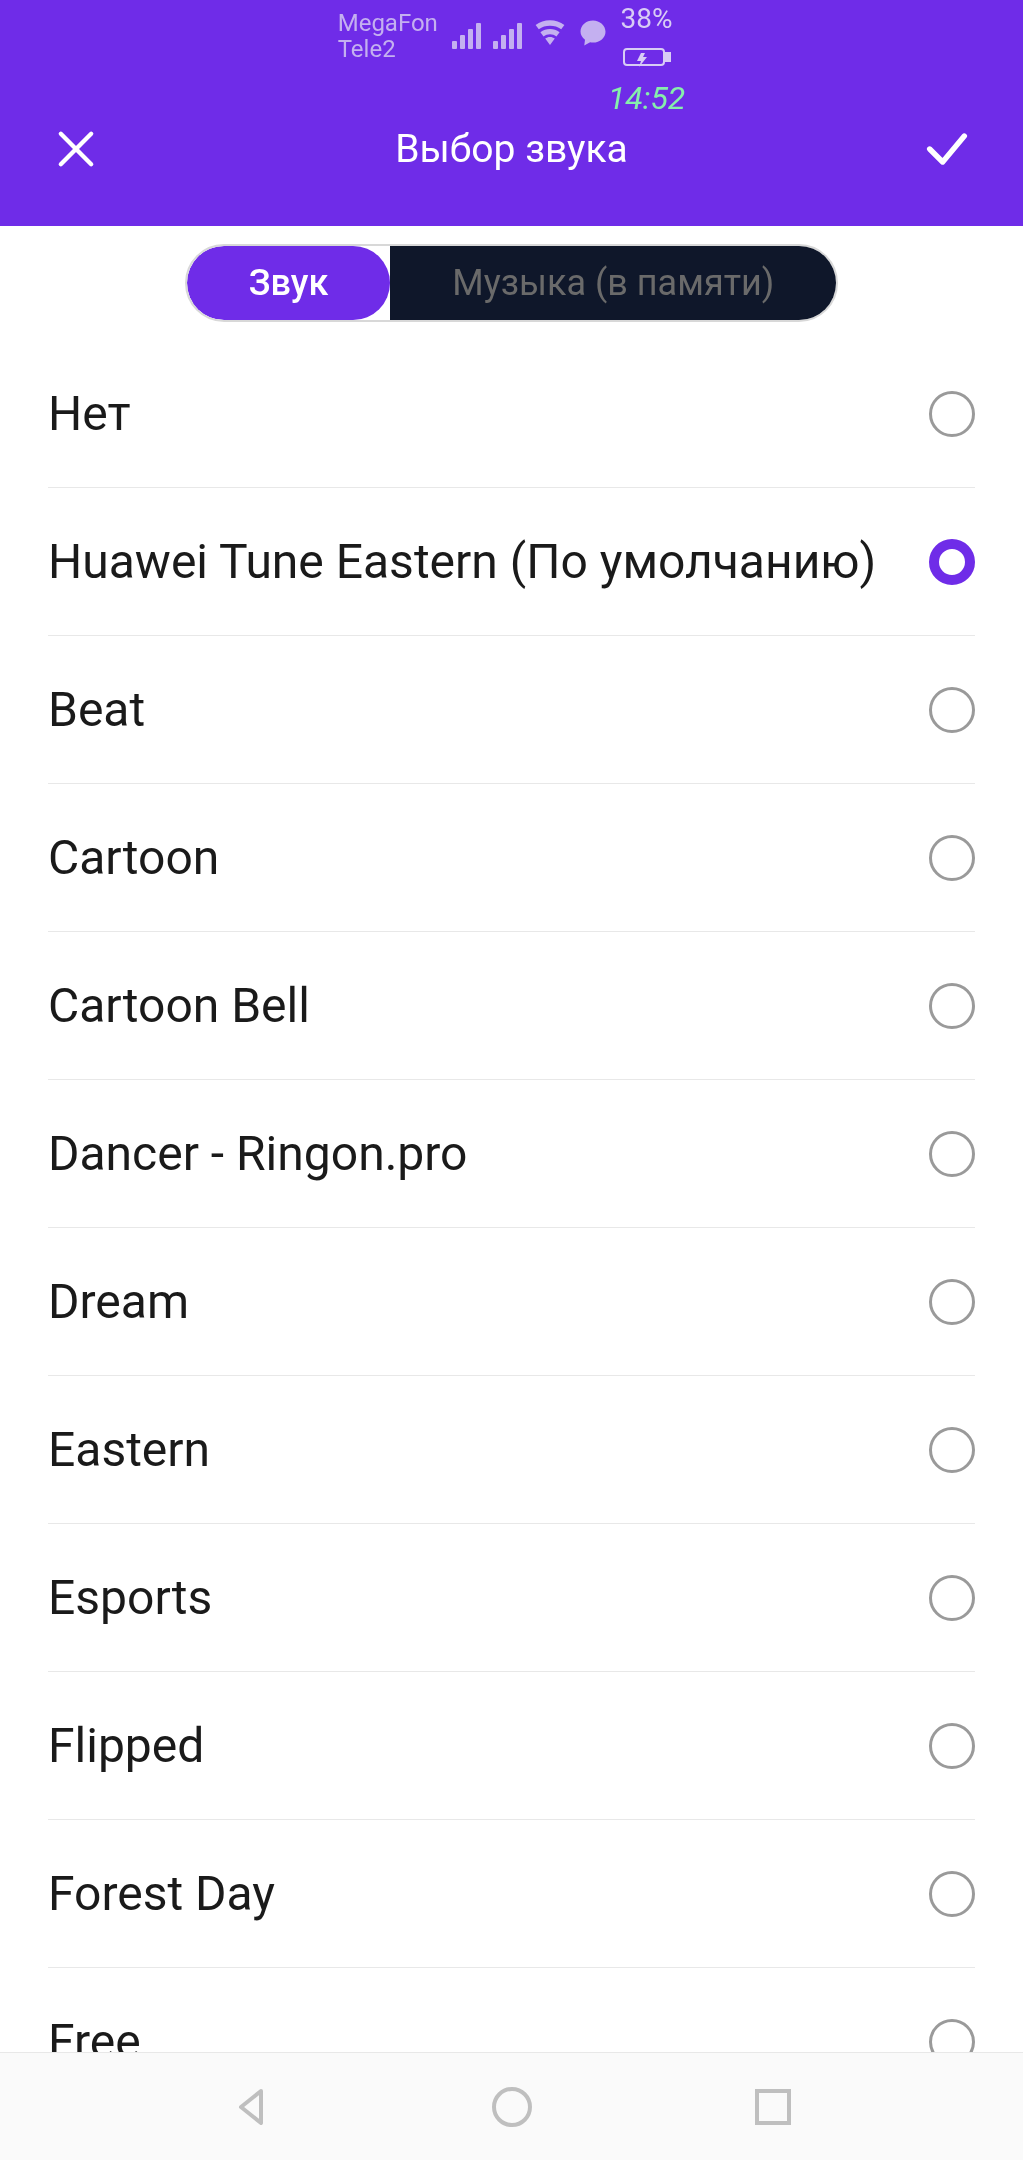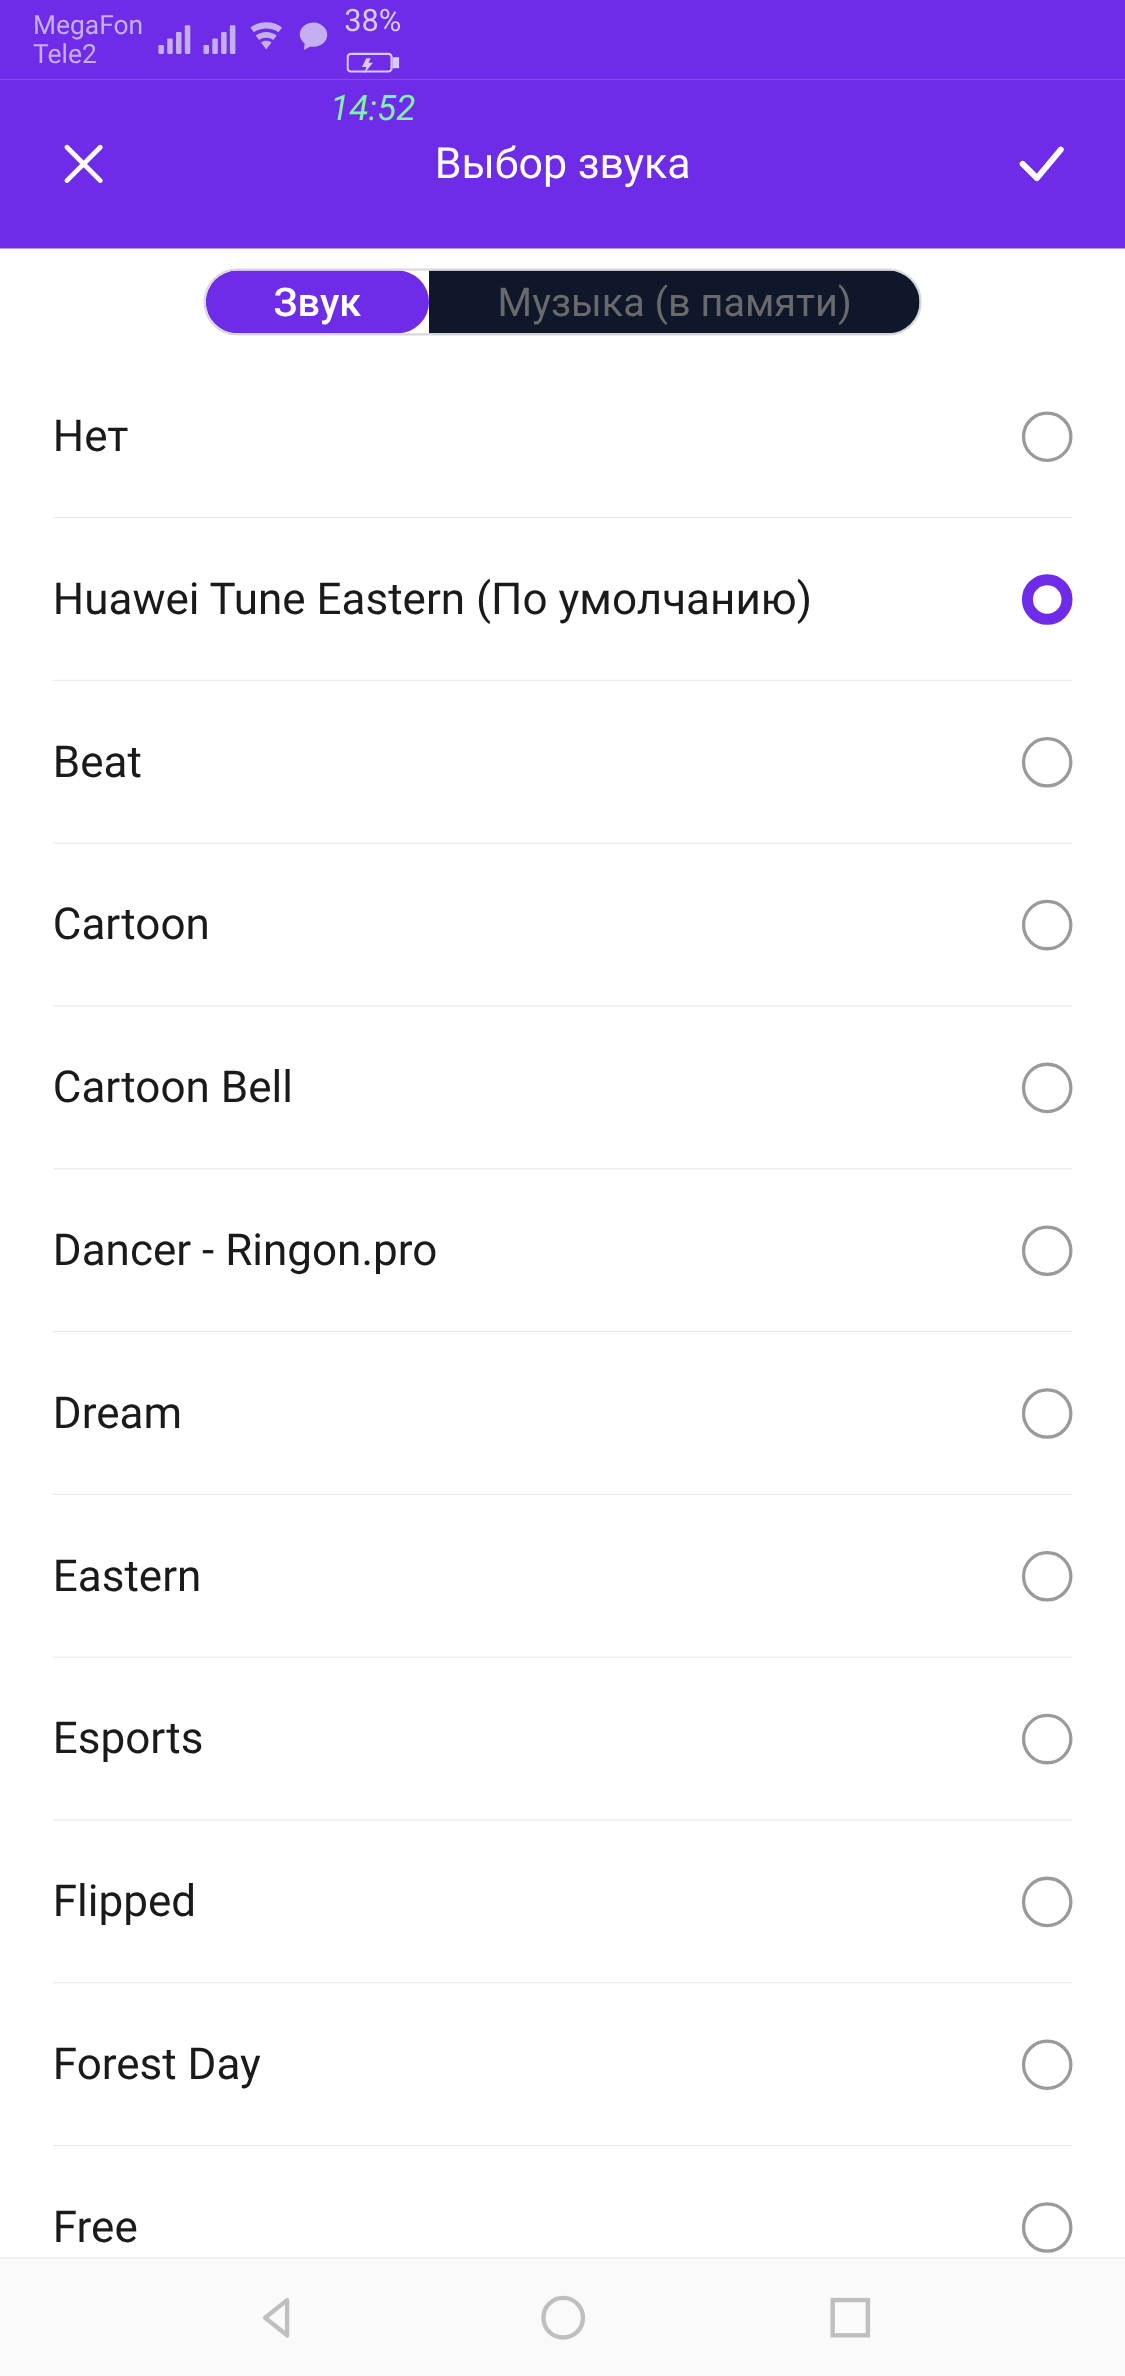--- a/index.html
+++ b/index.html
@@ -13,21 +13,21 @@
       width: 1023px;
       height: 2160px;
       overflow: hidden;
       position: relative;
     }
     .status-bar {
       background: #6f2ce8;
       height: 72px;
       display: flex;
       align-items: center;
-      justify-content: flex-start;
+      justify-content: center;
       padding: 0 30px;
       color: #c4b0f0;
       font-size: 26px;
     }
     .status-left {
       display: flex;
       align-items: center;
       gap: 14px;
     }
     .carriers {
@@ -108,21 +108,21 @@
       display: flex;
       justify-content: center;
       padding: 18px 0;
       background: #fff;
     }
     .tabs {
       display: flex;
       border: 2px solid #d8d8d8;
       border-radius: 40px;
       overflow: hidden;
-      height: 61px;
+      height: 78px;
     }
     .tab {
       padding: 0 62px;
       display: flex;
       align-items: center;
       font-size: 36px;
       cursor: pointer;
       white-space: nowrap;
     }
     .tab.active {
@@ -143,21 +143,21 @@
       align-items: center;
       justify-content: space-between;
       height: 148px;
       border-bottom: 1px solid #e8e8e8;
       cursor: pointer;
     }
     .sound-item:first-child {
       border-bottom: 1px solid #e8e8e8;
     }
     .sound-label {
-      font-size: 40px;
+      font-size: 48px;
       color: #1a1a1a;
     }
     .radio {
       width: 46px;
       height: 46px;
       border: 3px solid #9a9a9a;
       border-radius: 50%;
       flex-shrink: 0;
     }
     .radio.selected {

